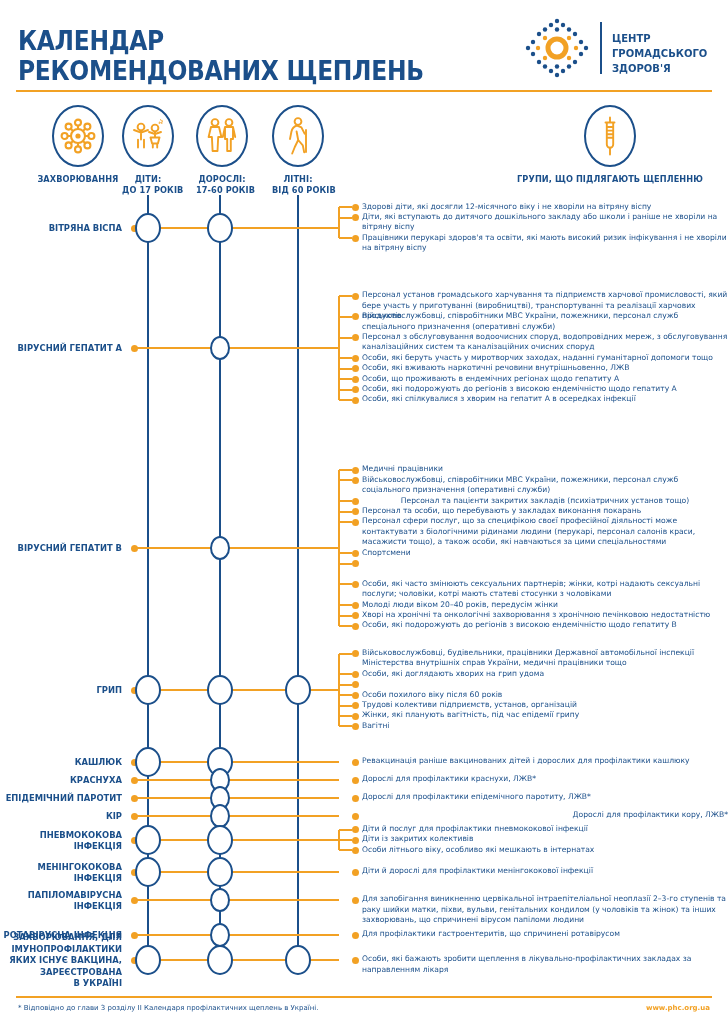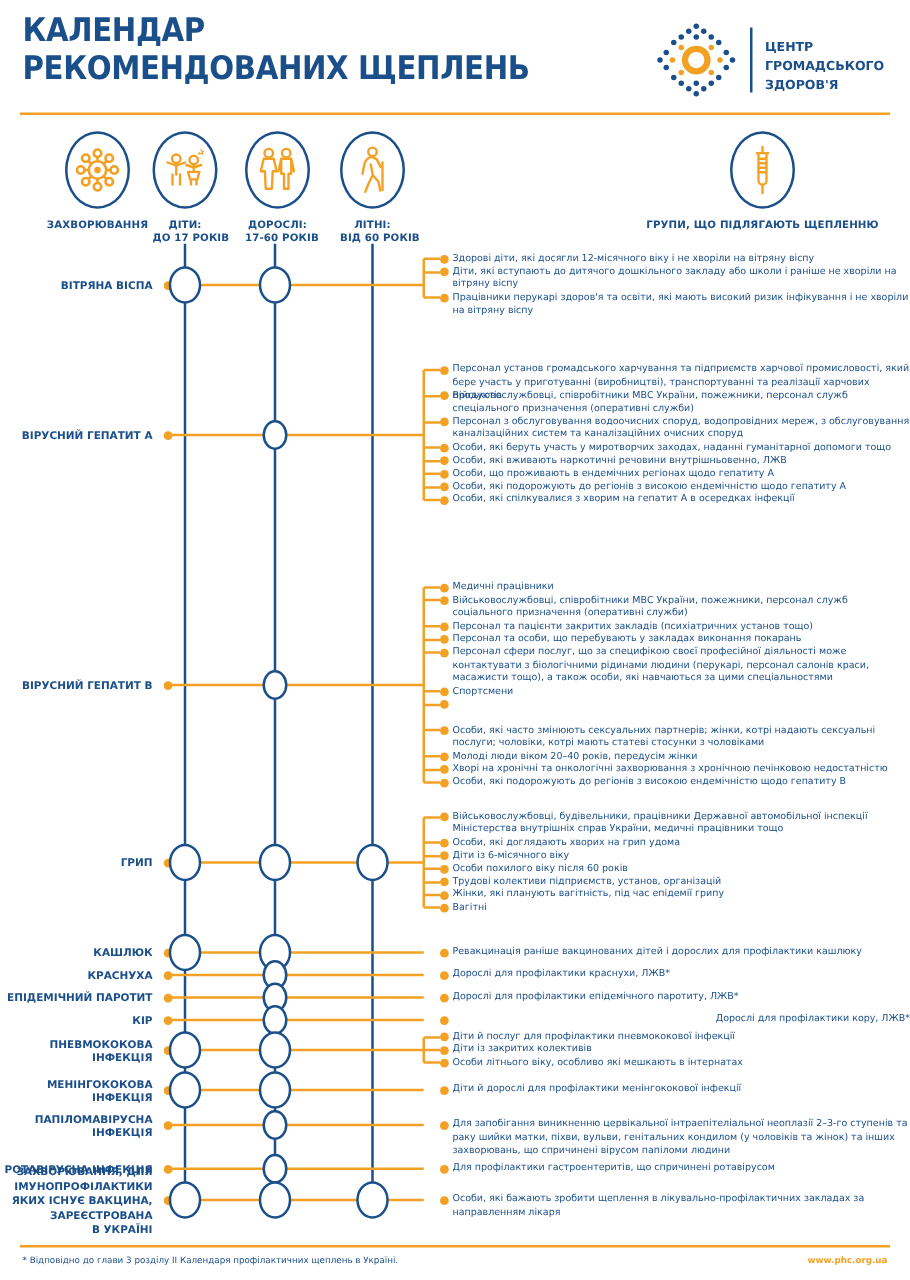--- a/index.html
+++ b/index.html
@@ -12,21 +12,21 @@
   }
   #page {
     position: relative;
     width: 728px; height: 1024px;
     background: #fff;
   }
 
   
   #header { position: absolute; left: 0; top: 0; width: 728px; height: 96px; }
   #title {
-    position: absolute; left: 18px; top: 10px;
+    position: absolute; left: 18px; top: 26px;
     color: #1b4f8a;
     font-weight: bold;
     font-size: 26px;
     line-height: 30px;
     letter-spacing: -0.3px;
     font-family: "DejaVu Sans", sans-serif;
     font-stretch: condensed;
   }
   #title .ln { display: block; white-space: nowrap; }
   #logo { position: absolute; left: 524px; top: 16px; width: 196px; height: 64px; }
@@ -303,21 +303,21 @@
       <div class="node" style="left:210px; top:331px;"></div>
       <div class="branch v" style="left:337.9px; top:264.99999999999994px; height:155.9999999999999px;"></div>
       <div class="branch h" style="left:339px; top:263.8999999999999px; width:13px;"></div>
       <div class="bullet-dot" style="left:352px; top:261.49999999999994px;"></div>
       <div class="btext" style="left:362px; top:259.3999999999999px; width:366px;">Медичні працівники</div>
       <div class="branch h" style="left:339px; top:274.2999999999999px; width:13px;"></div>
       <div class="bullet-dot" style="left:352px; top:271.8999999999999px;"></div>
       <div class="btext" style="left:362px; top:269.7999999999999px; width:366px;">Військовослужбовці, співробітники МВС України, пожежники, персонал служб соціального призначення (оперативні служби)</div>
       <div class="branch h" style="left:339px; top:295.0999999999999px; width:13px;"></div>
       <div class="bullet-dot" style="left:352px; top:292.69999999999993px;"></div>
-      <div class="btext" style="left:362px; top:290.5999999999999px; width:366px;">Персонал та пацієнти закритих закладів (психіатричних установ тощо)</div>
+      <div class="btext" style="left:362px; top:290.5999999999999px; width:366px;text-align:center;">Персонал та пацієнти закритих закладів (психіатричних установ тощо)</div>
       <div class="branch h" style="left:339px; top:305.4999999999999px; width:13px;"></div>
       <div class="bullet-dot" style="left:352px; top:303.0999999999999px;"></div>
       <div class="btext" style="left:362px; top:300.9999999999999px; width:366px;">Персонал та особи, що перебувають у закладах виконання покарань</div>
       <div class="branch h" style="left:339px; top:315.89999999999986px; width:13px;"></div>
       <div class="bullet-dot" style="left:352px; top:313.4999999999999px;"></div>
       <div class="btext" style="left:362px; top:311.39999999999986px; width:366px;">Персонал сфери послуг, що за специфікою своєї професійної діяльності може контактувати з біологічними рідинами людини (перукарі, персонал салонів краси, масажисти тощо), а також особи, які навчаються за цими спеціальностями</div>
       <div class="branch h" style="left:339px; top:347.09999999999985px; width:13px;"></div>
       <div class="bullet-dot" style="left:352px; top:344.6999999999999px;"></div>
       <div class="btext" style="left:362px; top:342.59999999999985px; width:366px;">Спортсмени</div>
       <div class="branch h" style="left:339px; top:357.49999999999983px; width:13px;"></div>
@@ -342,21 +342,20 @@
       <div class="node big" style="left:285px; top:470px;"></div>
       <div class="branch v" style="left:337.9px; top:448.59999999999997px; height:72.80000000000001px;"></div>
       <div class="branch h" style="left:339px; top:447.49999999999994px; width:13px;"></div>
       <div class="bullet-dot" style="left:352px; top:445.09999999999997px;"></div>
       <div class="btext" style="left:362px; top:442.99999999999994px; width:366px;">Військовослужбовці, будівельники, працівники Державної автомобільної інспекції Міністерства внутрішніх справ України, медичні працівники тощо</div>
       <div class="branch h" style="left:339px; top:468.29999999999995px; width:13px;"></div>
       <div class="bullet-dot" style="left:352px; top:465.9px;"></div>
       <div class="btext" style="left:362px; top:463.79999999999995px; width:366px;">Особи, які доглядають хворих на грип удома</div>
       <div class="branch h" style="left:339px; top:478.69999999999993px; width:13px;"></div>
       <div class="bullet-dot" style="left:352px; top:476.29999999999995px;"></div>
-      <div class="btext" style="left:362px; top:474.19999999999993px; width:366px;">Діти із 6-місячного віку</div>
       <div class="branch h" style="left:339px; top:489.0999999999999px; width:13px;"></div>
       <div class="bullet-dot" style="left:352px; top:486.69999999999993px;"></div>
       <div class="btext" style="left:362px; top:484.5999999999999px; width:366px;">Особи похилого віку після 60 років</div>
       <div class="branch h" style="left:339px; top:499.4999999999999px; width:13px;"></div>
       <div class="bullet-dot" style="left:352px; top:497.0999999999999px;"></div>
       <div class="btext" style="left:362px; top:494.9999999999999px; width:366px;">Трудові колективи підприємств, установ, організацій</div>
       <div class="branch h" style="left:339px; top:509.89999999999986px; width:13px;"></div>
       <div class="bullet-dot" style="left:352px; top:507.4999999999999px;"></div>
       <div class="btext" style="left:362px; top:505.39999999999986px; width:366px;">Жінки, які планують вагітність, під час епідемії грипу</div>
       <div class="branch h" style="left:339px; top:520.3px; width:13px;"></div>

